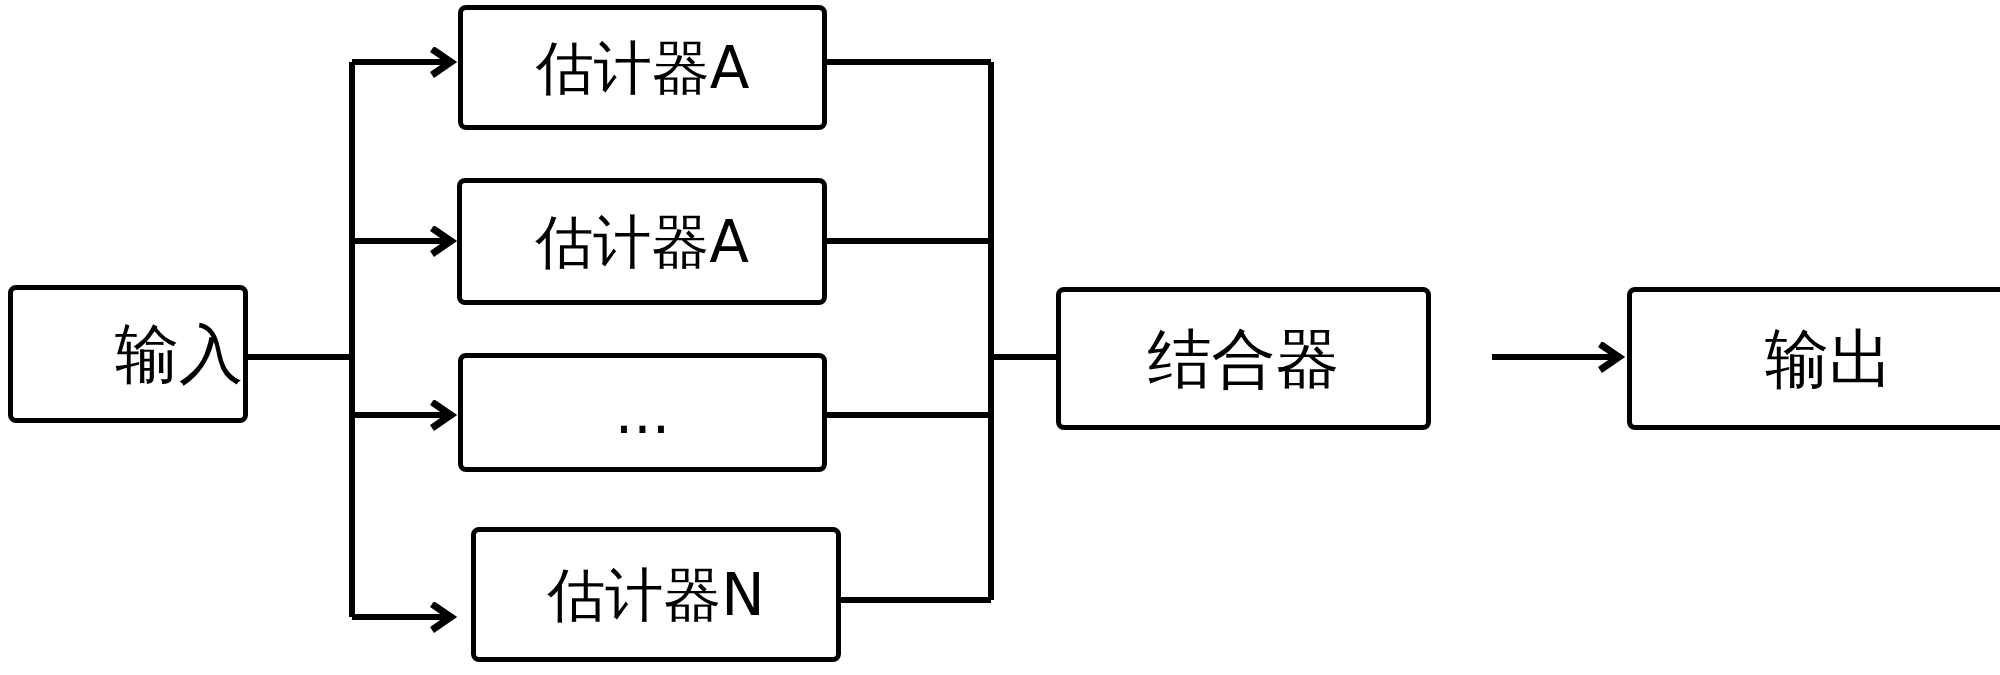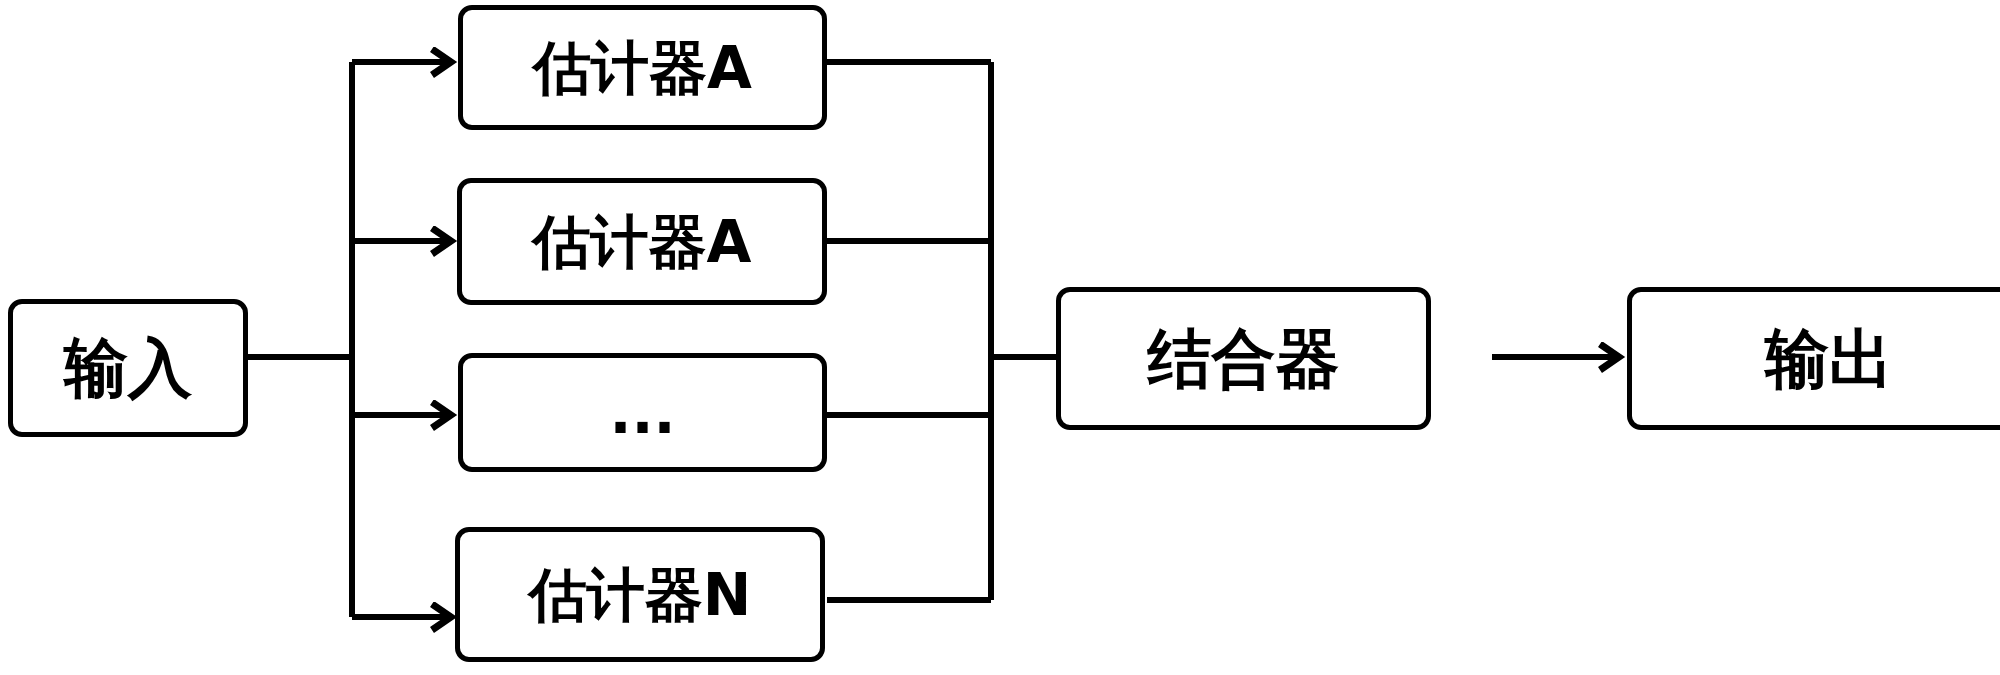--- a/index.html
+++ b/index.html
@@ -25,37 +25,37 @@
     stroke: var(--line, #000000);
     stroke-width: 7;
     fill: none;
     stroke-linejoin: miter;
   }
   .node {
     position: absolute;
     box-sizing: border-box;
     background: var(--node-fill, #ffffff);
     border: 5px solid var(--node-border, #000000);
-    border-radius: 14px;
+    border-radius: 8px;
     display: flex;
     align-items: center;
     justify-content: center;
     color: #000000;
-    font-weight: 700;
+    font-weight: 400;
   }
   .label { line-height: 1; white-space: nowrap; }
   .size-lg { font-size: 64px; }
   .size-md { font-size: 58px; }
 
   
-  .node-input    { left: 8px;    top: 299px; width: 240px; height: 138px; }
+  .node-input    { left: 8px;    top: 285px; width: 240px; height: 138px; justify-content: flex-end; }
   .node-est-a    { left: 458px;  top: 5px;   width: 369px; height: 125px; }
   .node-est-b    { left: 457px;  top: 178px; width: 370px; height: 127px; }
   .node-est-more { left: 458px;  top: 353px; width: 369px; height: 119px; }
-  .node-est-n    { left: 455px;  top: 527px; width: 370px; height: 135px; }
+  .node-est-n    { left: 471px;  top: 527px; width: 370px; height: 135px; }
   .node-combiner { left: 1056px; top: 287px; width: 375px; height: 143px; }
   .node-output   { left: 1627px; top: 287px; width: 404px; height: 143px; }
 </style>
 </head>
 <body>
 
 <div class="canvas">
 
   <svg class="connector-layer" viewBox="0 0 2000 675" width="2000" height="675" xmlns="http://www.w3.org/2000/svg">
     <defs>

